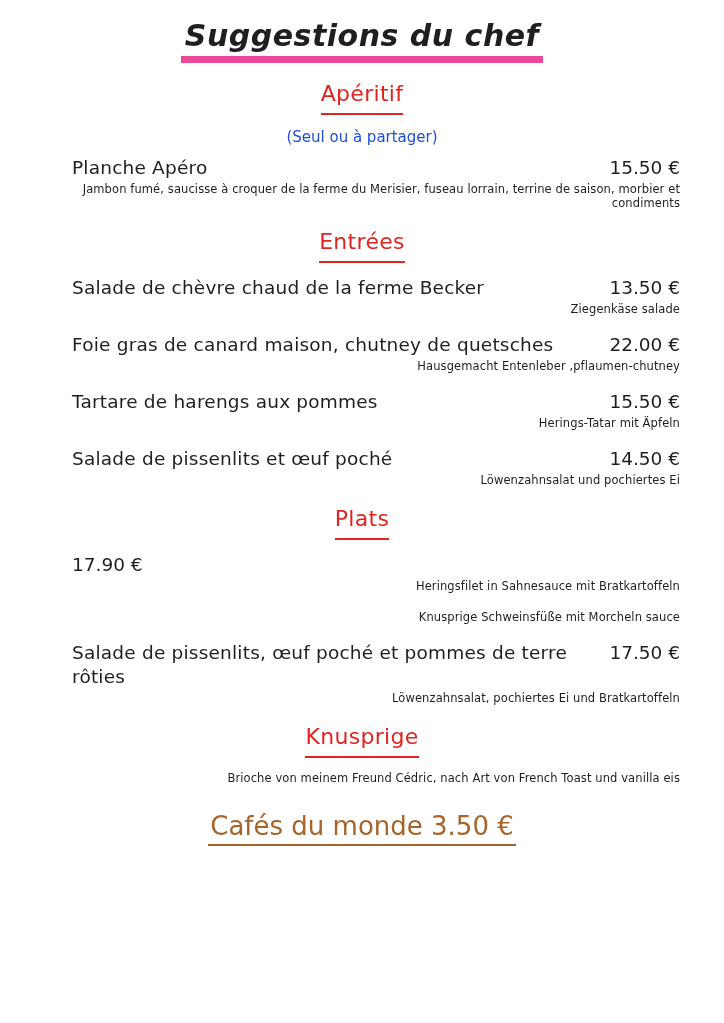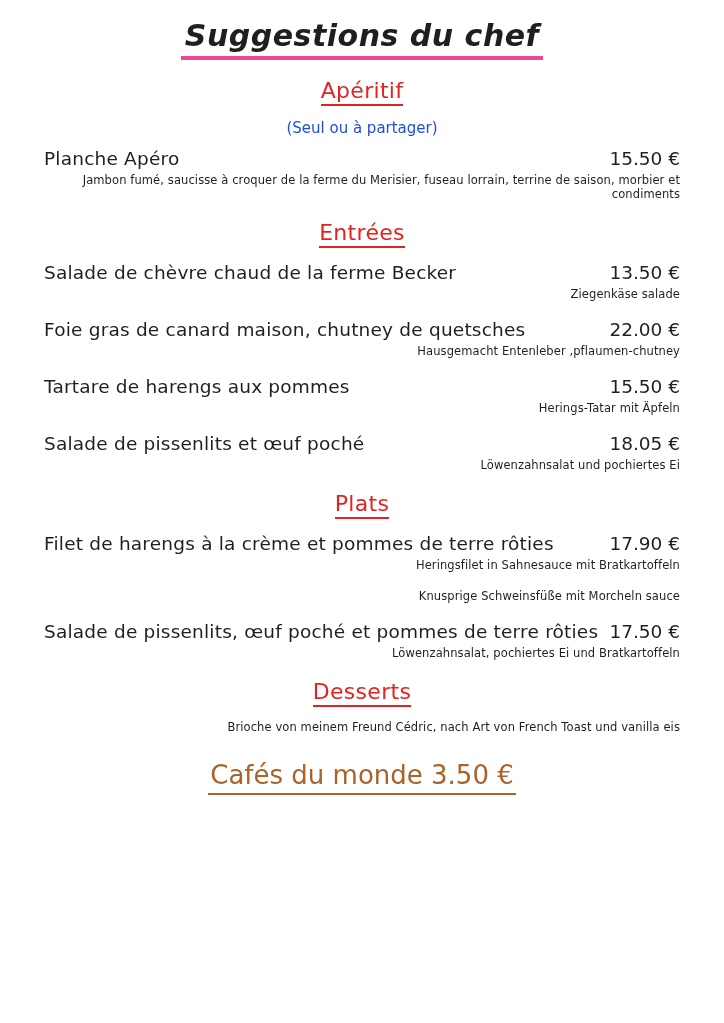--- a/index.html
+++ b/index.html
@@ -14,38 +14,39 @@
     color: #1f1f1f;
     overflow: hidden;
   }
   .title { text-align: center; margin: 0 0 16px 0; }
   .title-text {
     display: inline-block;
     font-size: 30px;
     font-weight: bold;
     font-style: italic;
     letter-spacing: 0.5px;
-    border-bottom: 4px solid #ec4899;
+    border-bottom: 7px solid #ec4899;
     padding: 0 4px 3px 4px;
   }
   .section-heading { text-align: center; margin: 8px 0 13px 0; font-weight: normal; }
   .section-heading .heading-text {
     display: inline-block;
     font-size: 22px;
     color: #e02421;
     border-bottom: 2px solid #e02421;
-    padding-bottom: 1px;
+    padding-bottom: 7px;
     letter-spacing: 0.3px;
   }
   .note { text-align: center; font-size: 15px; margin: 12px 0 10px 0; color: #1d4ed8; }
   .menu-item { margin-bottom: 17px; }
   .item-row {
     display: flex;
     justify-content: space-between;
-    align-items: center;
+    align-items: flex-start;
+    margin-left: 28px;
   }
   .item-name { font-size: 18.5px; line-height: 24px; letter-spacing: 0.2px; }
   .item-name.wrap-early { max-width: 460px; }
   .item-price { font-size: 18.5px; line-height: 24px; white-space: nowrap; }
   .item-desc { font-size: 11.5px; line-height: 14px; margin: 2px 0 0 0; letter-spacing: 0.1px; text-align: right; }
   .coffee-block { text-align: center; margin-top: 26px; }
   .coffee-heading { margin: 0; font-weight: normal; }
   .coffee-heading .heading-text {
     display: inline-block;
     font-size: 26px;
@@ -105,52 +106,51 @@
     <div class="menu-item">
       <div class="item-row">
         <span class="item-name">Tartare de harengs aux pommes</span>
         <span class="item-price">15.50 €</span>
       </div>
       <p class="item-desc">Herings-Tatar mit Äpfeln</p>
     </div>
     <div class="menu-item">
       <div class="item-row">
         <span class="item-name">Salade de pissenlits et œuf poché</span>
-        <span class="item-price">18.05 €</span>
+        <span class="item-price">14.50 €</span>
       </div>
       <p class="item-desc">Löwenzahnsalat und pochiertes Ei</p>
     </div>
   </section>
 
   <section>
     <h2 class="section-heading">
       <span class="heading-text">Plats</span>
     </h2>
     <div class="menu-item">
       <div class="item-row">
-        <span class="item-name">Filet de harengs à la crème et pommes de terre rôties</span>
         <span class="item-price">17.90 €</span>
       </div>
       <p class="item-desc">Heringsfilet in Sahnesauce mit Bratkartoffeln</p>
     </div>
     <div class="menu-item">
       <p class="item-desc">Knusprige Schweinsfüße mit Morcheln sauce</p>
     </div>
     <div class="menu-item">
       <div class="item-row">
         <span class="item-name">Salade de pissenlits, œuf poché et pommes de terre rôties</span>
         <span class="item-price">17.50 €</span>
       </div>
       <p class="item-desc">Löwenzahnsalat, pochiertes Ei und Bratkartoffeln</p>
     </div>
   </section>
 
   <section>
     <h2 class="section-heading">
-      <span class="heading-text">Desserts</span>
+      <span class="heading-text">Knusprige</span>
     </h2>
     <div class="menu-item">
       <p class="item-desc">Brioche von meinem Freund Cédric, nach Art von French Toast und vanilla eis</p>
     </div>
   </section>
 
   <div class="coffee-block">
     <h2 class="coffee-heading">
       <span class="heading-text">Cafés du monde 3.50 €</span>
     </h2>

